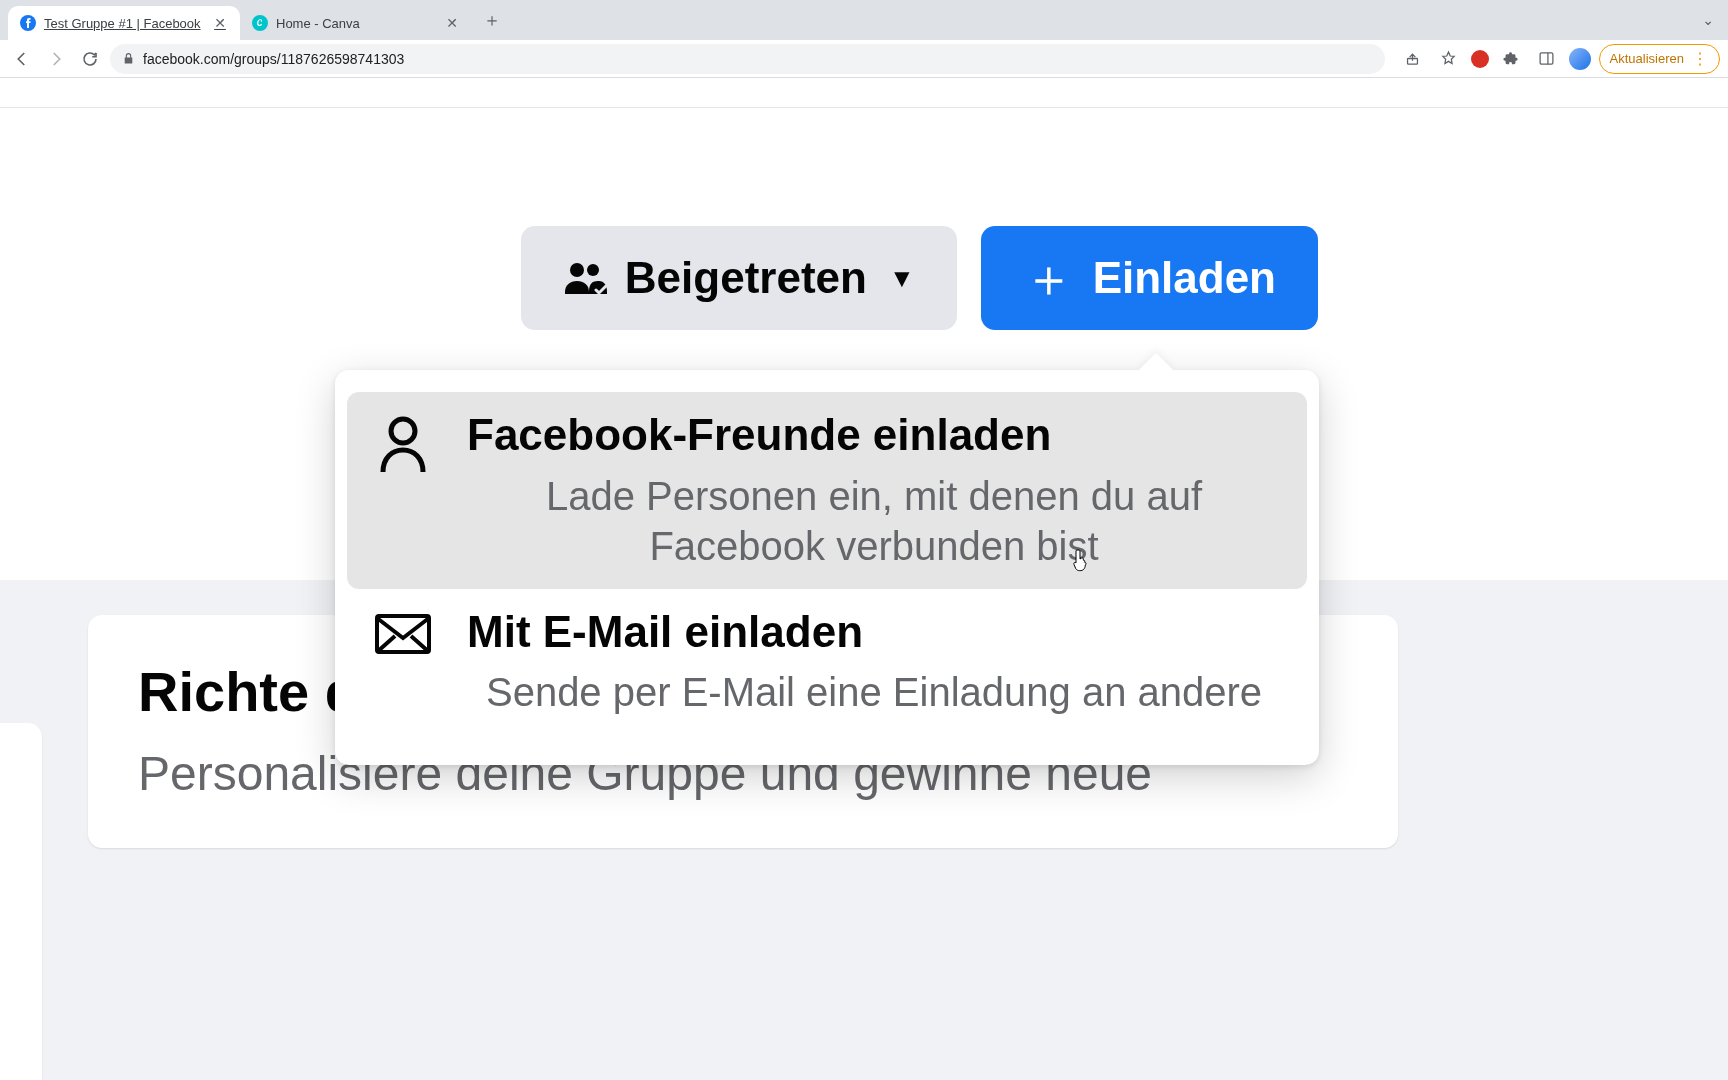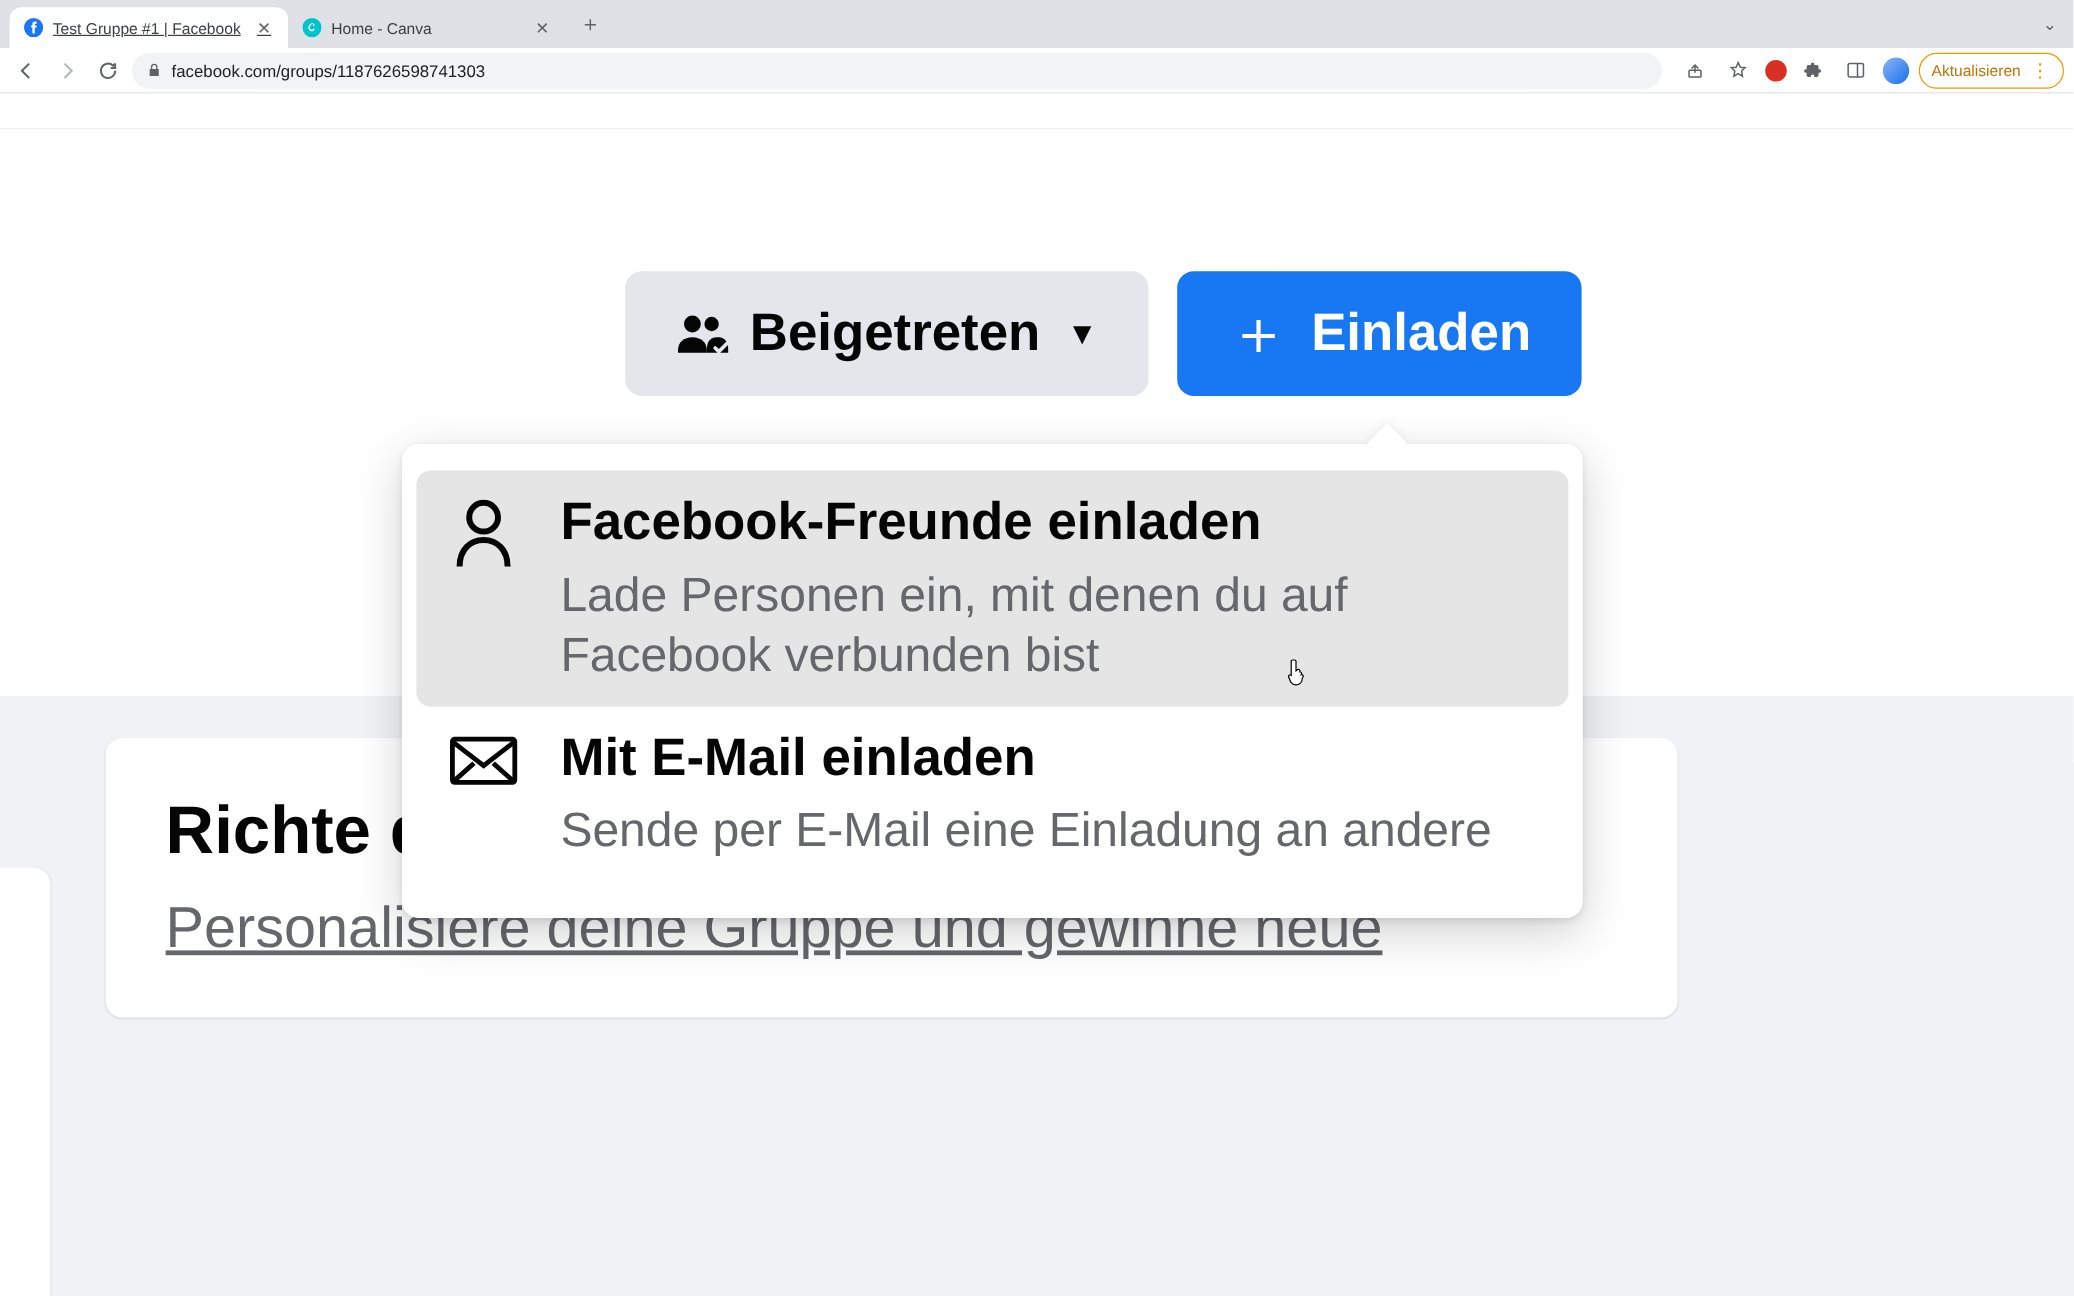--- a/index.html
+++ b/index.html
@@ -42,31 +42,31 @@
   .btn-invite .plus { font-size:52px; font-weight:400; line-height:0; }
 
   
   .dropdown { position:absolute; top:262px; left:335px; width:984px; background:#fff; border-radius:14px; box-shadow:0 12px 40px rgba(0,0,0,.18), 0 2px 6px rgba(0,0,0,.1); padding:22px 12px 30px; z-index:50; }
   .dropdown::before { content:""; position:absolute; top:-12px; right:150px; width:26px; height:26px; background:#fff; transform:rotate(45deg); border-radius:3px; box-shadow:-3px -3px 6px rgba(0,0,0,.04); }
   .dd-item { display:flex; gap:34px; padding:18px 26px; border-radius:12px; align-items:flex-start; }
   .dd-item.hover { background:#e5e5e5; }
   .dd-item .ico { width:60px; flex:0 0 60px; display:flex; justify-content:center; padding-top:6px; }
   .dd-item .texts { flex:1; }
   .dd-item .t1 { font-size:44px; font-weight:600; color:#050505; line-height:1.15; margin-bottom:10px; }
-  .dd-item .t2 { font-size:40px; color:#65676b; line-height:1.25; }
+  .dd-item .t2 { font-size:40px; color:#65676b; line-height:1.25;text-align:center; }
 
   .cursor { position:absolute; top:440px; left:1072px; z-index:60; pointer-events:none; }
 
   
   .lower-bg { background:#f0f2f5; padding-top:35px; height:600px; }
   .setup-card { margin-left:88px; width:1310px; background:#fff; border-radius:14px; box-shadow:0 1px 2px rgba(0,0,0,.1); padding:44px 50px; }
   .setup-title { font-size:56px; font-weight:800; color:#050505; margin-bottom:20px; }
   .setup-progress { font-size:48px; font-weight:800; margin-bottom:14px; }
   .setup-progress .done { color:#31a24c; }
-  .setup-desc { font-size:48px; color:#65676b; line-height:1.25;text-decoration:underline; }
+  .setup-desc { font-size:48px; color:#65676b; line-height:1.25; }
   .left-card-sliver { position:absolute; left:0; top:615px; width:42px; height:400px; background:#fff; border-radius:0 14px 14px 0; box-shadow:0 1px 2px rgba(0,0,0,.1); }
 
   svg { display:block; }
 </style>
 </head>
 <body>
 
 <div class="browser-chrome">
   <div class="tab-strip">
     <div class="tab active">

